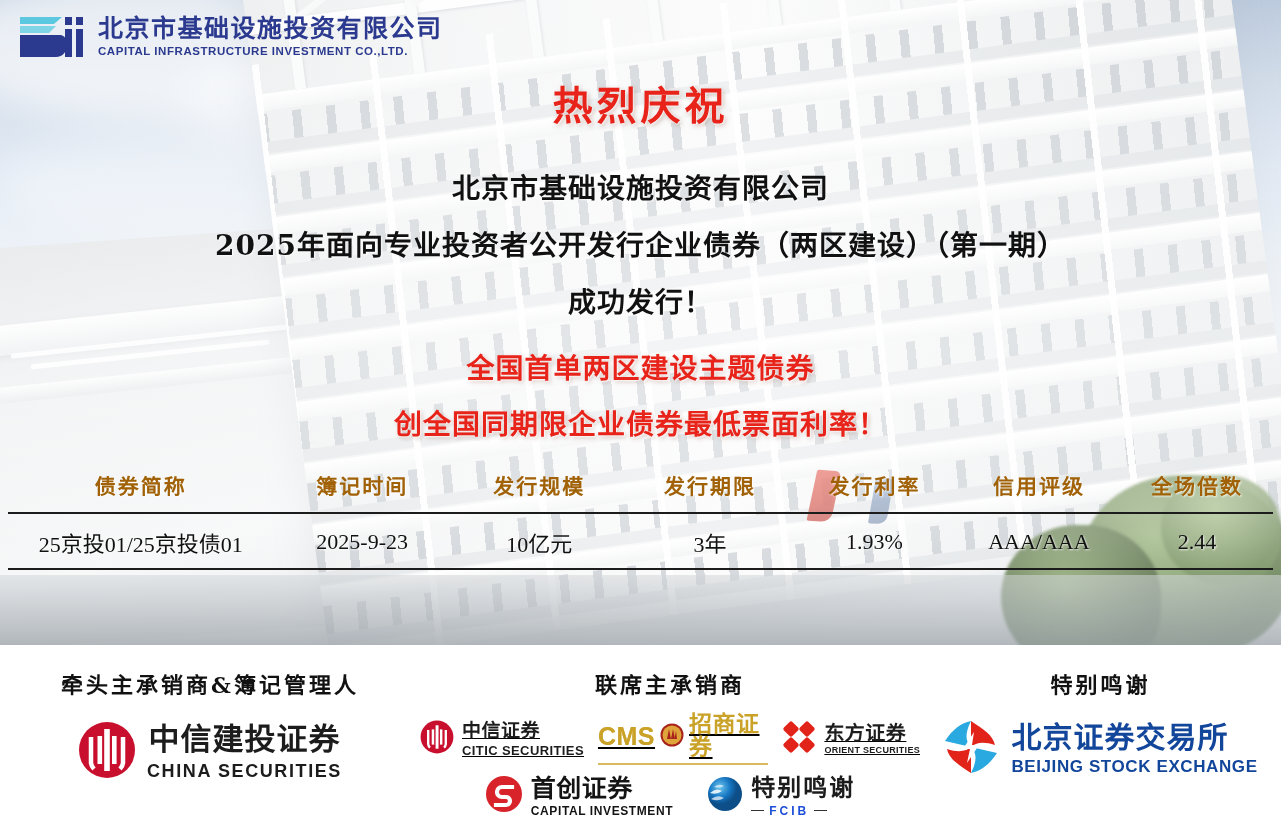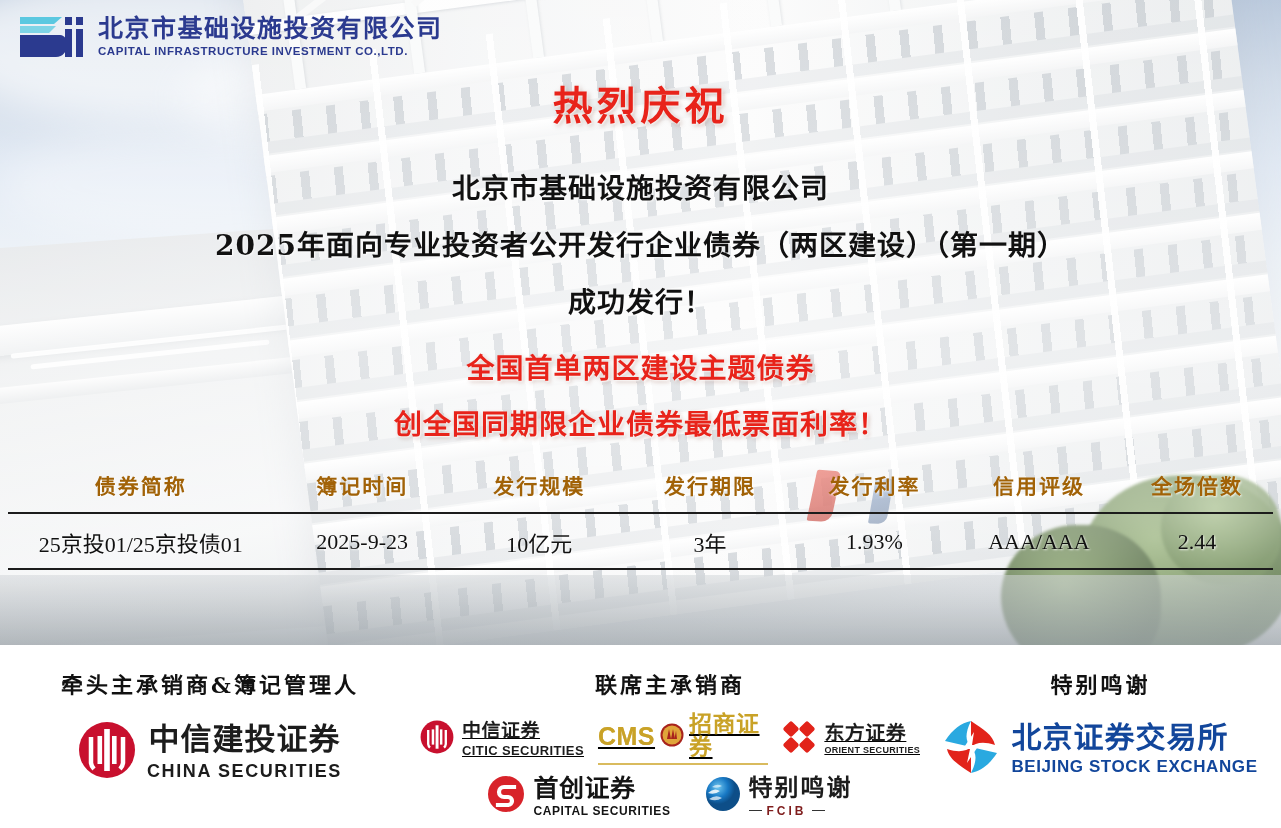--- a/index.html
+++ b/index.html
@@ -182,21 +182,21 @@
   
   .lg-orient .cn{font-size:20px;color:#1c1c1c;letter-spacing:.5px;}
   .lg-orient .en{font-size:9px;color:#1c1c1c;letter-spacing:.3px;margin-top:3px;}
   
   .lg-capital .cn{font-size:25px;color:#141414;letter-spacing:.5px;}
   .lg-capital .en{font-size:12px;color:#141414;letter-spacing:.6px;margin-top:4px;}
   
   .lg-fcib .cn{font-size:24px;color:#1c1c1c;letter-spacing:2px;}
   .fcib-en{display:flex;align-items:center;gap:5px;margin-top:5px;}
   .fcib-en .dash{width:13px;height:1.6px;background:#333;}
-  .fcib-en .word{font-family:"Liberation Sans","DejaVu Sans",sans-serif;font-weight:bold;font-size:12px;color:#7f1d1d;letter-spacing:3px;}
+  .fcib-en .word{font-family:"Liberation Sans","DejaVu Sans",sans-serif;font-weight:bold;font-size:12px;color:#1d4ed8;letter-spacing:3px;}
   
   .lg-bse{gap:12px;}
   .lg-bse .cn{font-size:30px;color:#12469b;letter-spacing:1px;}
   .lg-bse .en{font-size:17px;color:#12469b;letter-spacing:.6px;margin-top:5px;}
 </style>
 </head>
 <body>
 
 <div class="poster">
 
@@ -431,21 +431,21 @@
 
         <span class="lg lg-capital">
           <span class="mark">
             <svg width="38" height="38" viewBox="0 0 38 38" aria-hidden="true">
               <circle cx="19" cy="19" r="18" fill="#d8232a"></circle>
               <path d="M27 12 H17 a5 5 0 0 0 0 10 h4 a4 4 0 0 1 0 8 H11" stroke="#fff" stroke-width="4.2" fill="none" stroke-linecap="square"></path>
             </svg>
           </span>
           <span class="txt">
             <span class="cn">首创证券</span>
-            <span class="en" style="display:block">CAPITAL SECURITIES</span>
+            <span class="en" style="display:block">CAPITAL INVESTMENT</span>
           </span>
         </span>
 
         <span class="lg lg-fcib">
           <span class="mark">
             <svg width="36" height="36" viewBox="0 0 36 36" aria-hidden="true">
               <defs>
                 <radialGradient id="gl" cx="35%" cy="30%">
                   <stop offset="0%" stop-color="#6fc6ef"></stop>
                   <stop offset="60%" stop-color="#1778c4"></stop>

